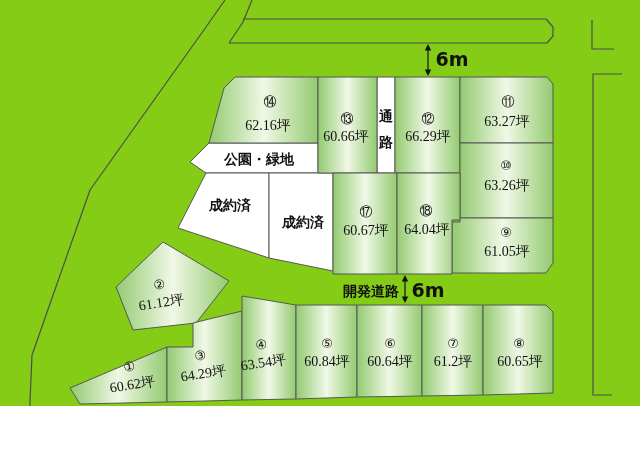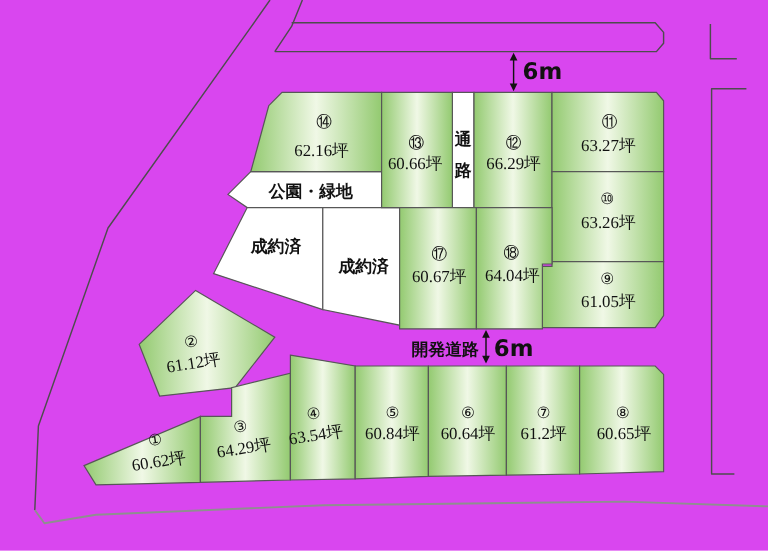--- a/index.html
+++ b/index.html
@@ -1,16 +1,16 @@
 <!DOCTYPE html>
 <html><head>
 <meta charset="utf-8">
 <style>
   html,body{margin:0;padding:0;background:#ffffff;}
-  .stage{position:relative;width:640px;height:459px;background:#d946ef;overflow:hidden;}
+  .stage{position:relative;width:640px;height:406px;background:#84cc16;overflow:hidden;}
   svg{display:block;}
   .plot-shape{fill:url(#pg);stroke:#575757;stroke-width:1;}
   .white-shape{fill:#ffffff;stroke:#575757;stroke-width:1;}
   .road-line{fill:none;stroke:#4d4d4d;stroke-width:1.2;stroke-linejoin:round;}
   .gray-line{fill:none;stroke:#8f8f8f;stroke-width:1.6;stroke-linejoin:round;}
   .num{font-family:"DejaVu Sans","Liberation Sans",sans-serif;font-size:13px;fill:#111;text-anchor:middle;}
   .val{font-family:"Liberation Serif","DejaVu Serif",serif;font-size:14px;fill:#111;text-anchor:middle;}
   .jp{font-family:"DejaVu Sans","Liberation Sans",sans-serif;font-weight:bold;font-size:14px;fill:#111;text-anchor:middle;}
   .big{font-family:"DejaVu Sans","Liberation Sans",sans-serif;font-weight:bold;font-size:19px;fill:#111;text-anchor:middle;}
   .arrow{stroke:#111;stroke-width:1.2;}

